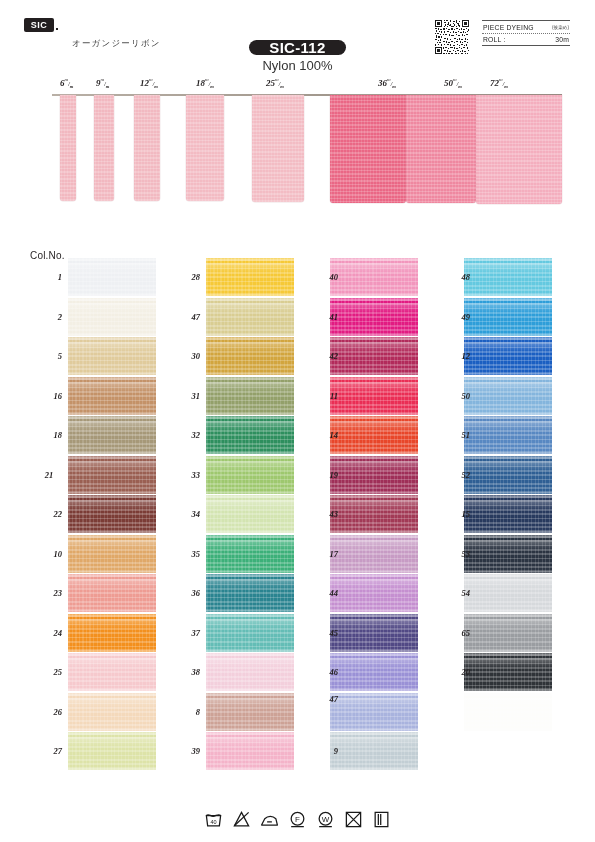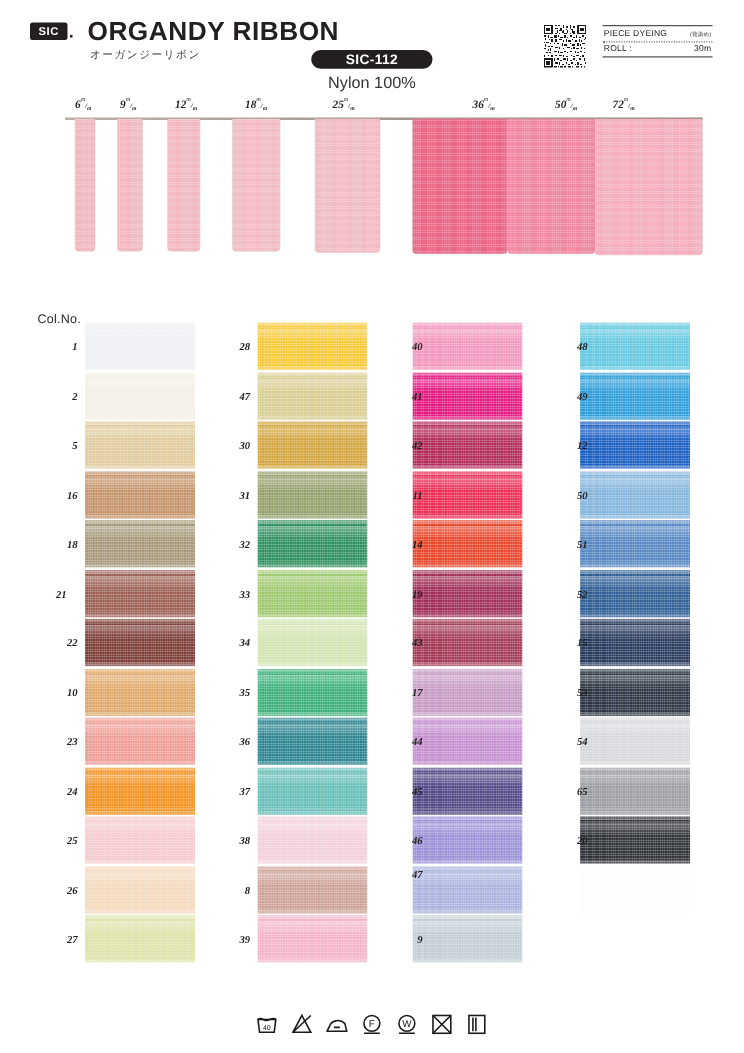--- a/index.html
+++ b/index.html
@@ -29,21 +29,21 @@
   }
   .title-jp{
     position:absolute;left:72px;top:38px;
     font-size:8.5px;letter-spacing:1.2px;color:#3a3a3a;white-space:nowrap;
   }
   .code-badge{
     position:absolute;left:249px;top:40px;width:97px;height:15px;
     background:#231f20;border-radius:7.5px;
     display:flex;align-items:center;justify-content:center;
   }
-  .code-badge span{color:#fff;font-size:11px;font-weight:bold;letter-spacing:.3px;}
+  .code-badge span{color:#fff;font-size:15px;font-weight:bold;letter-spacing:.3px;}
   .composition{
     position:absolute;left:249px;top:58px;width:97px;text-align:center;
     font-size:13px;color:#333;
   }
 
   
   .qr{position:absolute;left:435px;top:20px;width:34px;height:34px;background:#fff;}
   .qr svg{display:block;}
 
   .spec{position:absolute;left:482px;top:20px;width:88px;}
@@ -128,21 +128,20 @@
 
 <div class="page">
 
   <div class="header">
 
     <div class="logo">
       <span>SIC</span>
     </div>
     <div class="logo-dot"></div>
 
-    <div class="title-en">ORGANDY RIBBON</div>
     <div class="title-jp">オーガンジーリボン</div>
 
     <div class="code-badge">
       <span>SIC-112</span>
     </div>
     <div class="composition">Nylon 100%</div>
 
     <div class="qr">
       <svg viewBox="0 0 33 33" width="34" height="34" shape-rendering="crispEdges">
         <rect width="33" height="33" fill="#ffffff"></rect>

